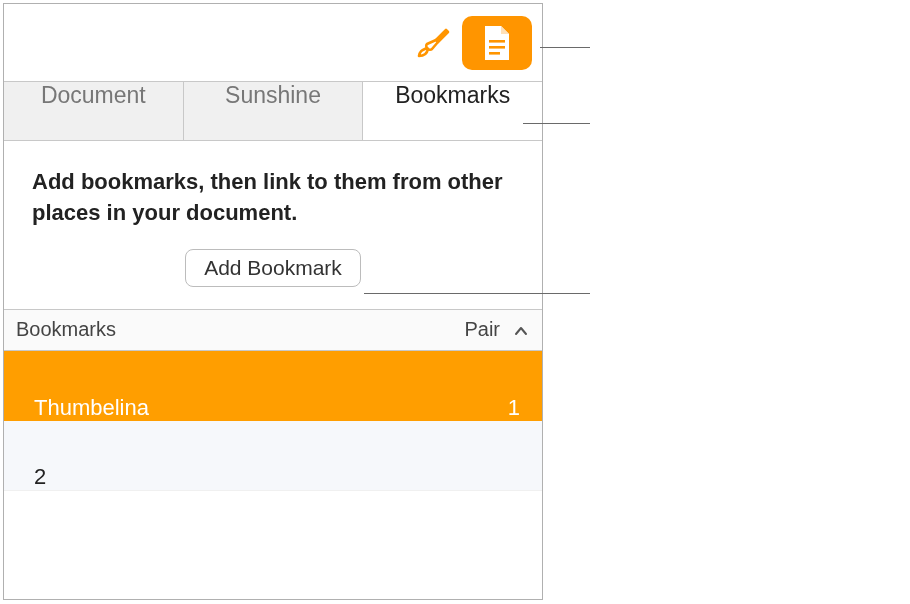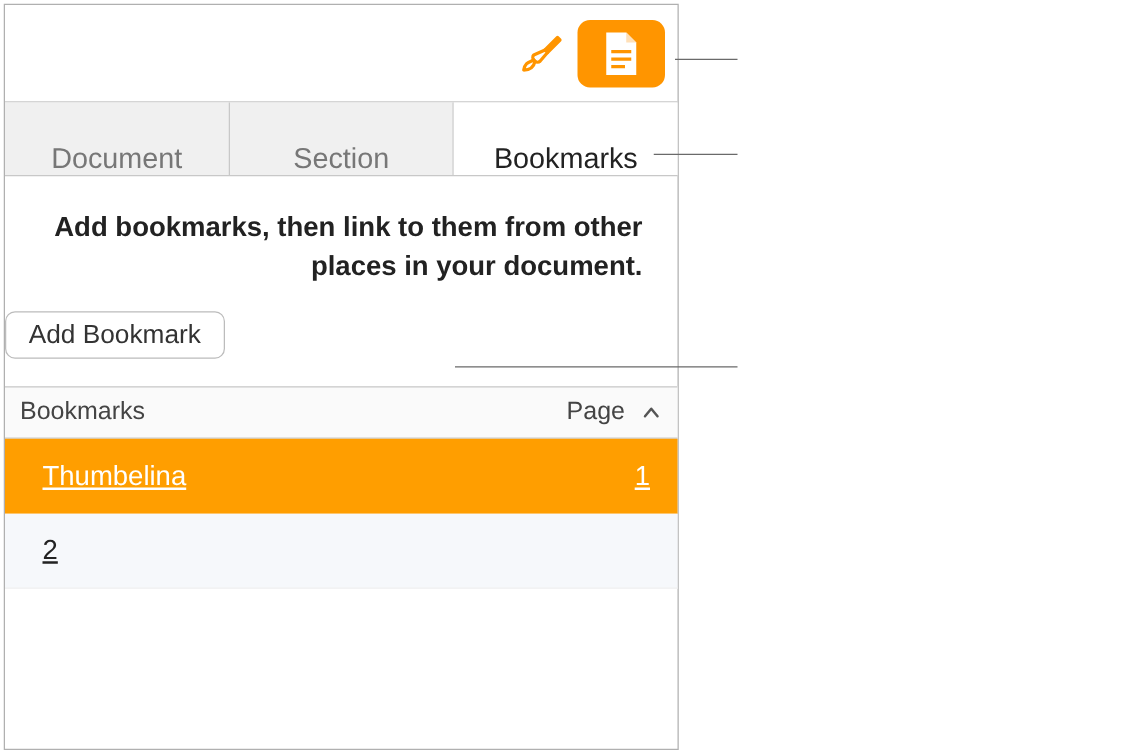--- a/index.html
+++ b/index.html
@@ -45,45 +45,45 @@
   }
   .tabbar {
     display: flex;
     height: 60px;
     border-top: 1px solid #c8c8c8;
     border-bottom: 1px solid #c8c8c8;
   }
   .tab {
     flex: 1;
     display: flex;
-    align-items: flex-end;
+    align-items: flex-start;
     justify-content: center;
     font-size: 23px;
     color: #777;
     background: #f0f0f0;
     border-right: 1px solid #c8c8c8;
     cursor: pointer;
   }
   .tab.active {
     background: #ffffff;
     color: #222;
     border-right: none;
   }
   .tab:last-child { border-right: none; }
   .instructions {
     padding: 26px 28px 20px 28px;
-    text-align: right;
+    text-align: left;
     font-size: 22px;
     font-weight: 600;
     line-height: 1.4;
     color: #222;
   }
   .add-row {
     display: flex;
-    justify-content: flex-start;
+    justify-content: center;
     padding-bottom: 22px;
   }
   .add-btn {
     font-size: 21px;
     padding: 6px 18px;
     background: #fff;
     border: 1px solid #bcbcbc;
     border-radius: 8px;
     color: #333;
     cursor: pointer;
@@ -101,29 +101,28 @@
   }
   .list-header .col-name { flex: 1; }
   .list-header .col-page { padding-right: 8px; }
   .sort-caret {
     display: inline-block;
     margin-left: 6px;
   }
   .list { }
   .row {
     display: flex;
-    align-items: center;
-    height: 60px;
+    align-items: flex-end;
+    height: 70px;
     padding: 0 22px 0 30px;
     font-size: 22px;
     color: #222;
     background: #ffffff;
     border-bottom: 1px solid #f0f0f0;
     cursor: pointer;
-    text-decoration: underline;
   }
   .row:nth-child(even) { background: #f6f8fb; }
   .row.selected { background: #ff9e00; color: #fff; border-bottom: none; }
   .row .r-name { flex: 1; }
   .row .r-page { }
   
   .leader {
     position: absolute;
     height: 0;
     border-top: 1px solid #6a6a6a;
@@ -153,36 +152,36 @@
         <rect x="8" y="28" width="11" height="2.6" fill="#ff9500"></rect>
       </svg>
     </div>
   </div>
 
   <div class="tabbar">
     <div class="tab">
       <span>Document</span>
     </div>
     <div class="tab">
-      <span>Section</span>
+      <span>Sunshine</span>
     </div>
     <div class="tab active">
       <span>Bookmarks</span>
     </div>
   </div>
 
   <div class="instructions">Add bookmarks, then link to them from other places in your document.</div>
 
   <div class="add-row">
     <button class="add-btn">Add Bookmark</button>
   </div>
 
   <div class="list-header">
     <span class="col-name">Bookmarks</span>
-    <span class="col-page">Page</span>
+    <span class="col-page">Pair</span>
     <span class="sort-caret">
       <svg width="14" height="10" viewBox="0 0 14 10">
           <path d="M2 8 L7 2 L12 8" fill="none" stroke="#555" stroke-width="2" stroke-linecap="round" stroke-linejoin="round"></path>
         </svg>
     </span>
   </div>
 
   <div class="list">
     <div class="row selected">
       <span class="r-name">Thumbelina</span>

